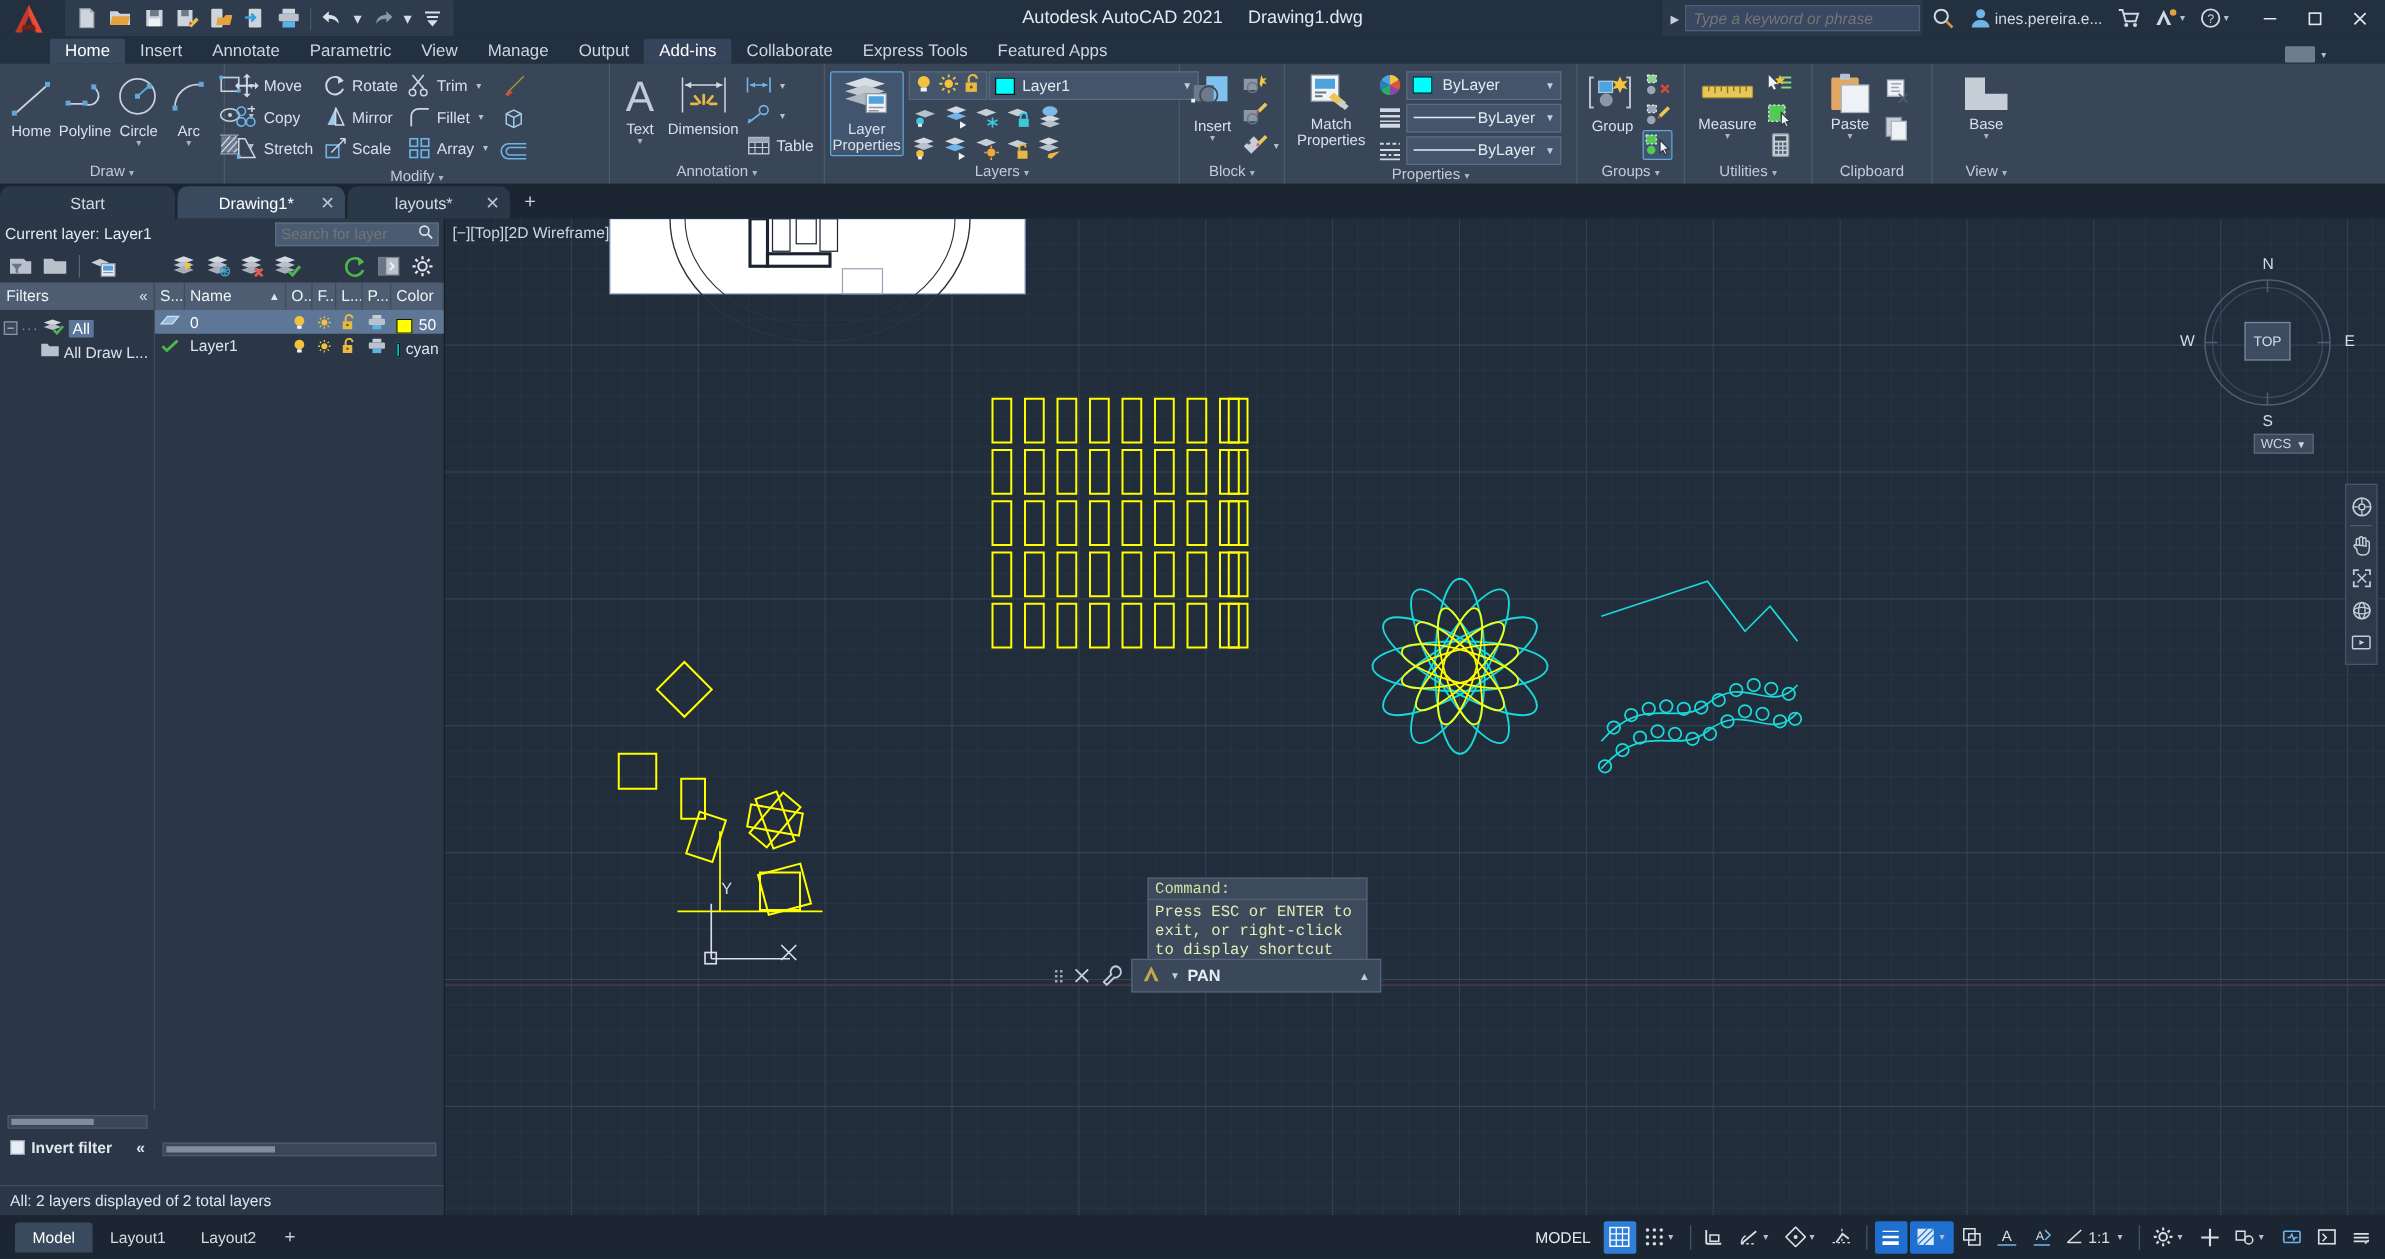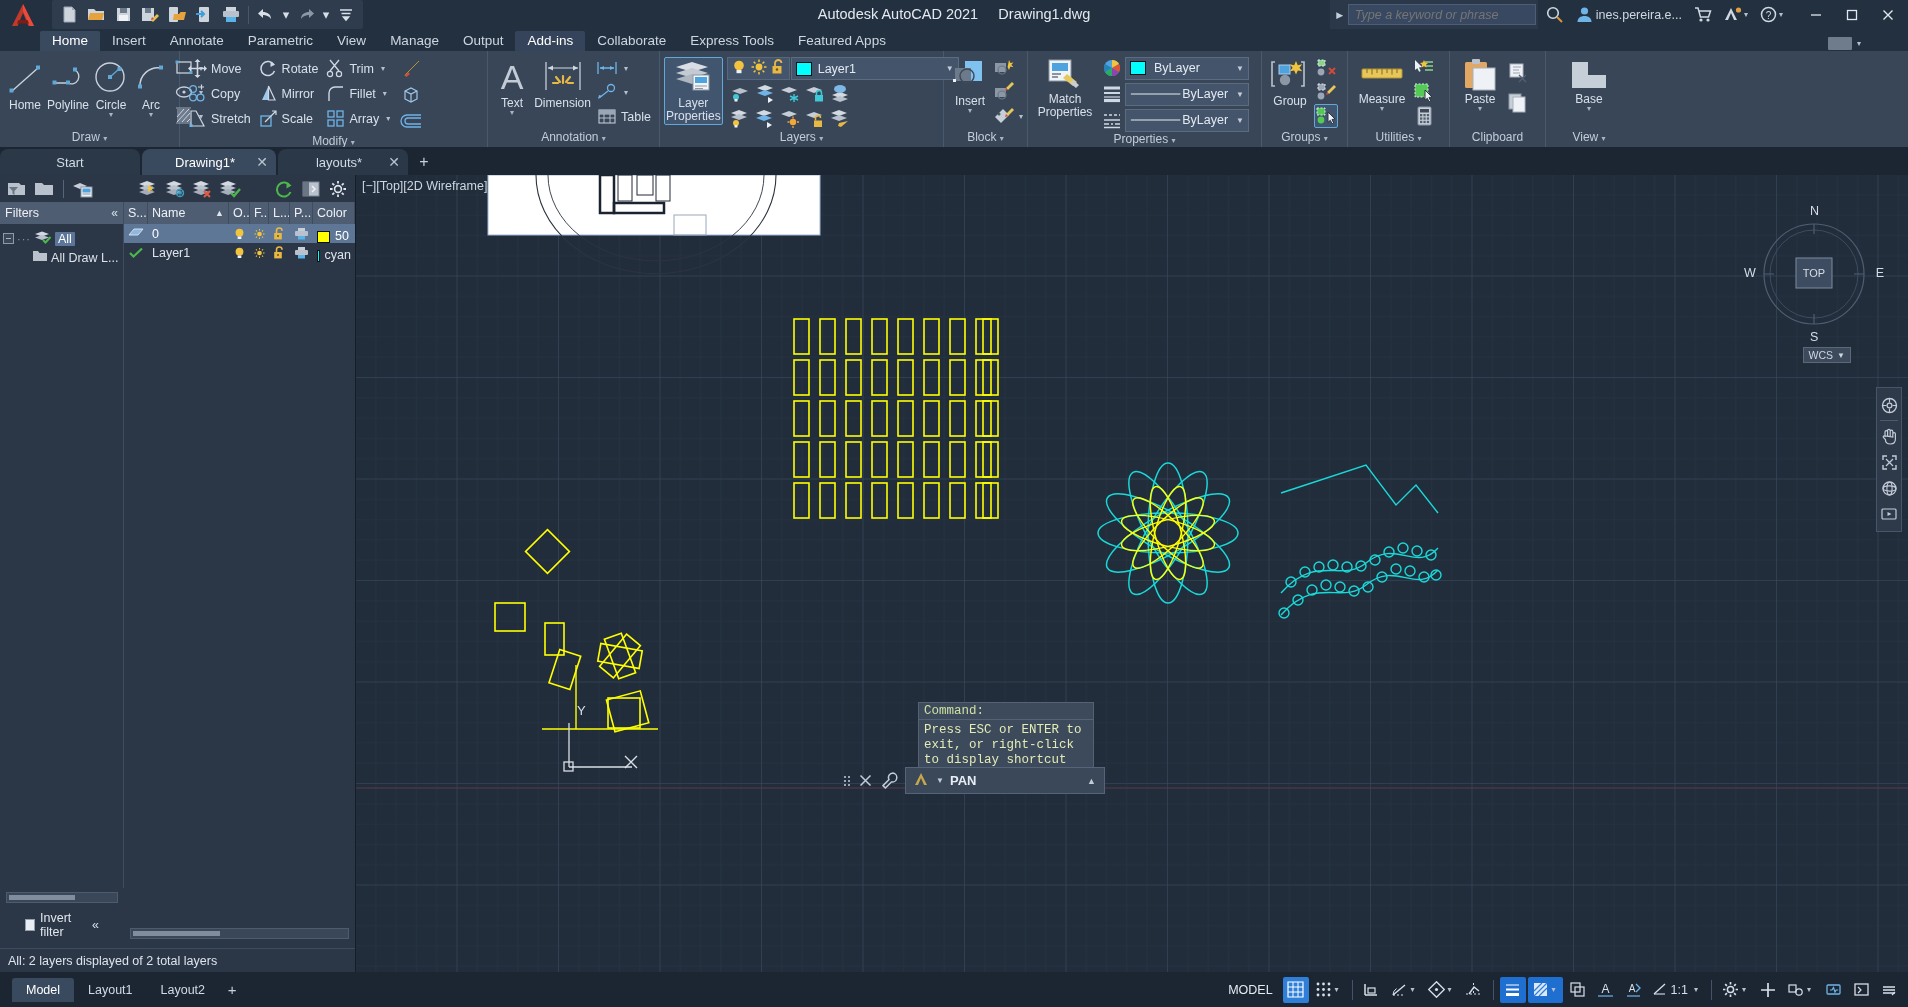--- a/index.html
+++ b/index.html
@@ -114,21 +114,21 @@
   .ghead { height:22px; background:#4e5d72; display:flex; align-items:stretch; font-size:12.5px; color:#eef2f7;}
   .gh { display:flex;align-items:center; padding:0 4px; border-right:1px solid #3f4c5e; overflow:hidden; white-space:nowrap;}
   .grow { height:19px; display:flex; align-items:stretch; font-size:12.5px; color:#dde4ed;}
   .grow.sel { background:#5f7796; color:#fff;}
   .gc { display:flex;align-items:center; padding:0 4px; overflow:hidden; white-space:nowrap; gap:4px;}
   .colorcell { display:flex; align-items:flex-end; gap:5px;}
   .csw { width:13px;height:12px;border:1px solid #0d1117;}
   .pal-foot { height:60px; }
   .hscroll { height:11px; background:#3a4758; border:1px solid #4c5b6e; margin:4px 6px; position:relative;}
   .hscroll i { position:absolute; left:2px; top:2px; height:5px; width:60%; background:#7f8d9e;}
-  .invert { display:flex; align-items:center; gap:5px; padding:4px 25px; font-size:12.5px; color:#dfe6ee;}
+  .invert { display:flex; align-items:center; gap:5px; padding:4px 8px; font-size:12.5px; color:#dfe6ee;font-weight:bold;}
   .chk { width:12px;height:12px;background:#e9eef4;border:1px solid #93a0b0;}
   .pal-status { height:24px; background:#2b3646; display:flex; align-items:center; padding:0 8px;
     font-size:12.5px; color:#dde4ed; border-top:1px solid #3f4c5e;}
 
   
   .canvas { position:absolute; left:356px; top:175px; width:1552px; height:797px;
             background:#222d3b; overflow:hidden; }
   .vport-label { position:absolute; left:6px; top:4px; font-size:12.5px; color:#cdd6e1; z-index:5;}
   .grid-svg { position:absolute; inset:0; }
   .cmdline { position:absolute; left:562px; top:527px; width:176px; z-index:9; }
@@ -1012,20 +1012,32 @@
     </div>
     <div class="dtab" style="min-width:130px">
       <span>layouts*</span>
       <span class="x">✕</span>
     </div>
     <div class="dtab-plus">+</div>
   </div>
 
   <div class="palette">
 
+    <div class="pal-row2">
+      <span class="curlayer">Current layer: Layer1</span>
+      <span class="searchlayer">
+        <input readonly="" placeholder="Search for layer" style="">
+        <span style="padding:0 3px">
+          <svg width="13" height="13" viewBox="0 0 13 13">
+              <circle cx="5.5" cy="5.5" r="3.6" stroke="#dbe3ec" stroke-width="1.3" fill="none"></circle>
+              <path d="M8.3 8.3l3.4 3.4" stroke="#dbe3ec" stroke-width="1.5"></path>
+            </svg>
+        </span>
+      </span>
+    </div>
 
     <div class="pal-toolbar">
       <span class="mini">
           <svg width="20" height="18" viewBox="0 0 20 18">
             <path d="M1 3h11l2 2h4v10H1z" fill="#b9c2cc"></path>
             <path d="M2 7h9l-3.5 4v4l-2-1.2V11z" fill="#6b7685"></path>
           </svg>
         </span>
       <span class="mini">
           <svg width="20" height="18" viewBox="0 0 20 18">

